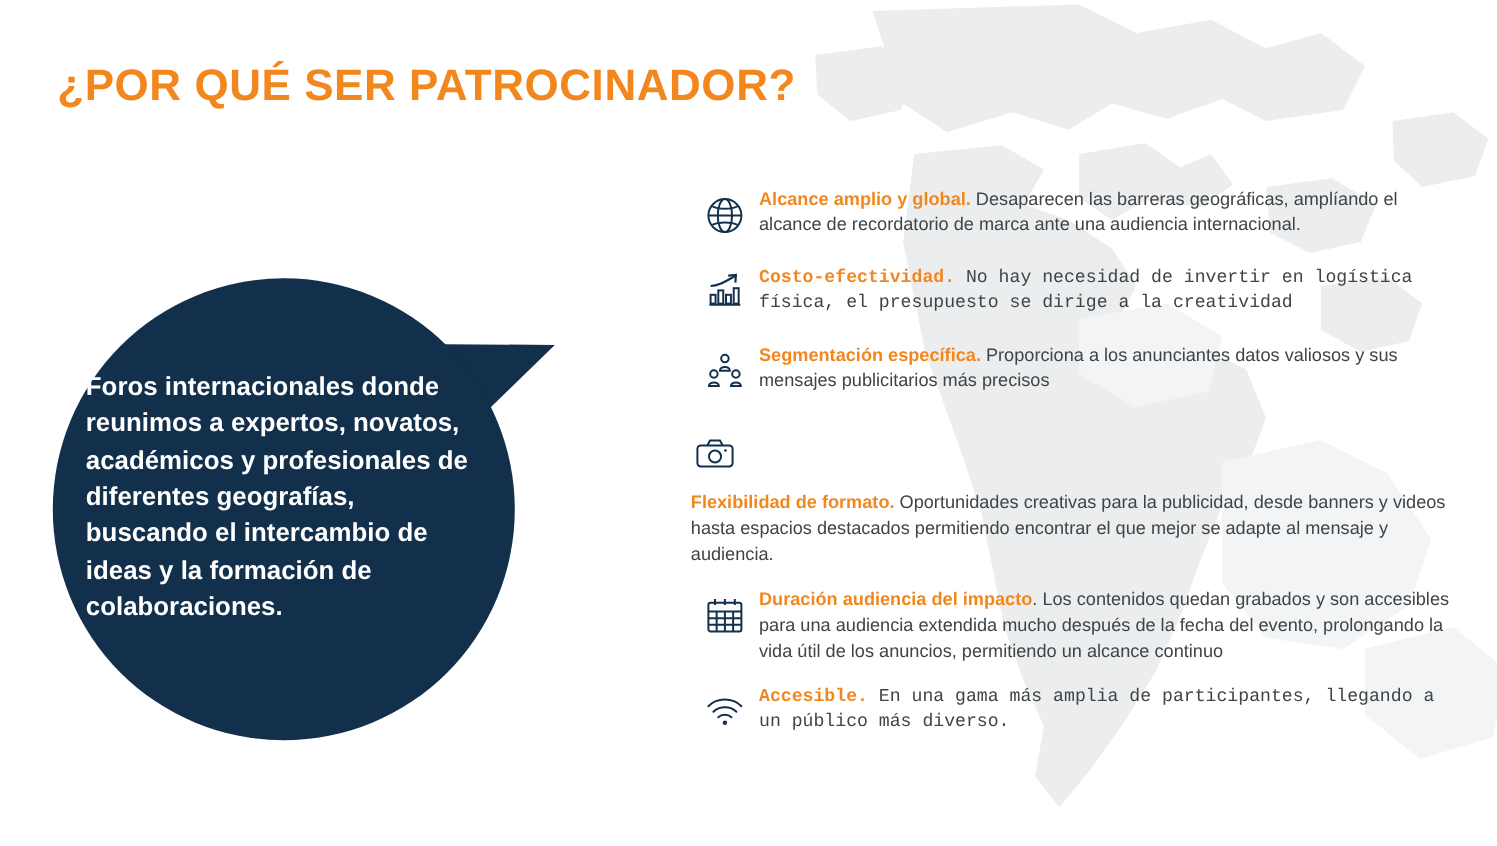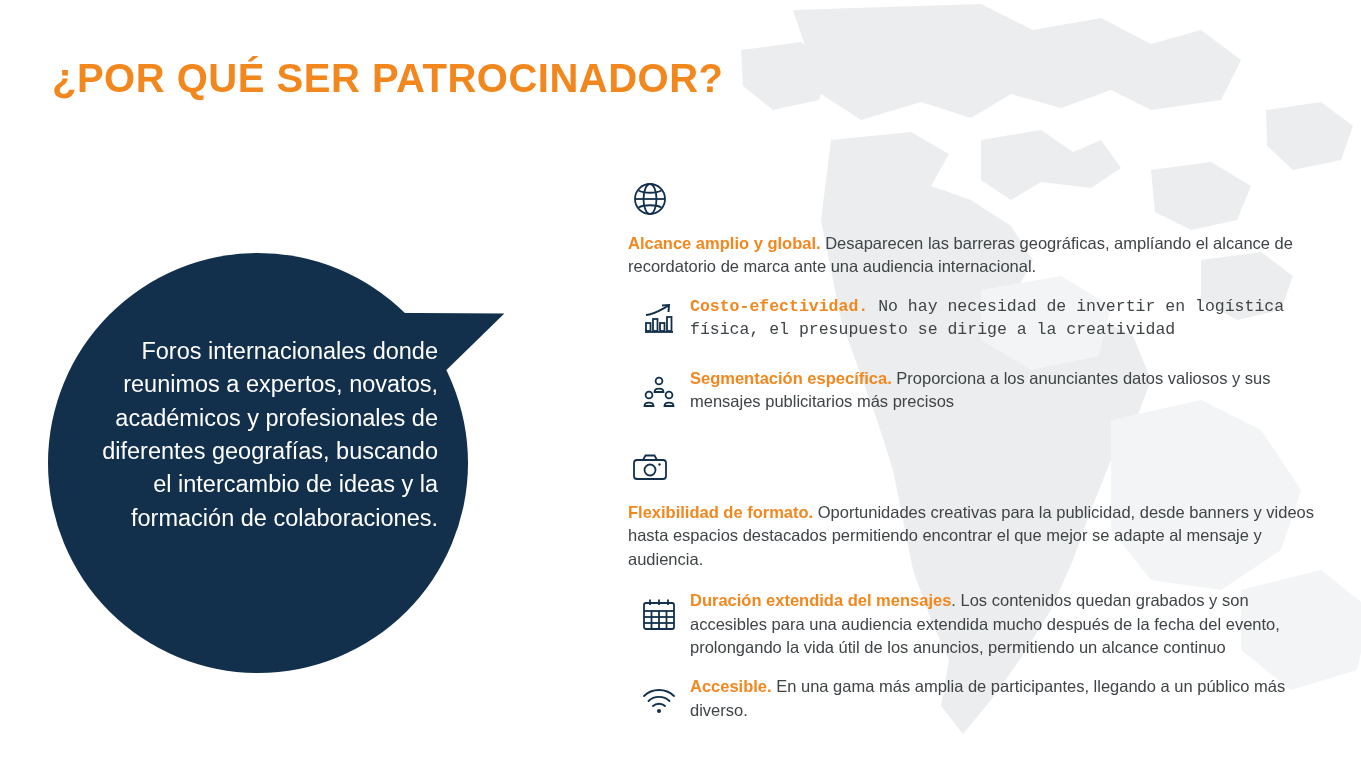--- a/index.html
+++ b/index.html
@@ -70,24 +70,24 @@
     border-left: 130px solid #12304C;
     border-top: 10px solid transparent;
     border-bottom: 110px solid transparent;
     transform: rotate(-4deg);
   }
   #bubble-text {
     position: absolute;
     left: 30px;
     top: 82px;
     width: 360px;
-    text-align: right;
+    text-align: left;
     color: #ffffff;
     font-size: 23.5px;
-    font-weight: normal;
+    font-weight: bold;
     line-height: 1.42;
   }
 
   
   #benefits {
     position: absolute;
     left: 628px;
     top: 168px;
     width: 690px;
   }
@@ -112,26 +112,26 @@
     line-height: 1.42;
     color: #3C4043;
   }
   .benefit-head {
     color: #F2871E;
     font-weight: bold;
   }
   .benefit-desc { color: #3F4447; }
 
   
-  #benefit-0 { margin-bottom: 14px; flex-direction: column; }
+  #benefit-0 { margin-bottom: 14px; }
   #benefit-1 { margin-bottom: 16px; font-family: Liberation Mono, monospace; }
   #benefit-2 { margin-bottom: 16px; }
   #benefit-3 { margin-bottom: 16px; flex-direction: column; }
   #benefit-4 { margin-bottom: 14px; }
-  #benefit-5 { margin-bottom: 0; }
+  #benefit-5 { margin-bottom: 0; font-family: Liberation Mono, monospace; }
 </style>
 </head>
 <body>
 
 <div id="slide">
 
   <svg id="map-bg" viewBox="0 0 720 790" xmlns="http://www.w3.org/2000/svg">
     <g fill="#ECEDEE">
       <path d="M112,20 L300,14 L352,40 L420,28 L470,54 L520,40 L560,70 L540,110 L470,120 L430,100 L380,118 L330,104 L290,128 L240,112 L180,130 L140,104 Z"></path>
       <path d="M300,150 L360,140 L392,162 L420,150 L440,178 L410,198 L360,192 L330,210 L300,190 Z"></path>
@@ -229,21 +229,21 @@
           <line x1="22" y1="6.5" x2="22" y2="12"></line>
           <line x1="31" y1="6.5" x2="31" y2="12"></line>
           <line x1="14.5" y1="18" x2="14.5" y2="36"></line>
           <line x1="22" y1="18" x2="22" y2="36"></line>
           <line x1="29.5" y1="18" x2="29.5" y2="36"></line>
           <line x1="7" y1="24" x2="37" y2="24"></line>
           <line x1="7" y1="30" x2="37" y2="30"></line>
         </svg>
       </div>
       <div class="benefit-body">
-        <span class="benefit-head">Duración extendida del mensajes</span><span class="benefit-desc">. Los contenidos quedan grabados y son accesibles para una audiencia extendida mucho después de la fecha del evento, prolongando la vida útil de los anuncios, permitiendo un alcance continuo</span>
+        <span class="benefit-head">Duración audiencia del impacto</span><span class="benefit-desc">. Los contenidos quedan grabados y son accesibles para una audiencia extendida mucho después de la fecha del evento, prolongando la vida útil de los anuncios, permitiendo un alcance continuo</span>
       </div>
     </div>
 
     <div class="benefit" id="benefit-5">
       <div class="benefit-icon">
         <svg width="44" height="44" viewBox="0 0 44 44" fill="none" stroke="#12304C" stroke-width="1.8" stroke-linecap="round">
           <path d="M7 17 C15 9, 29 9, 37 17"></path>
           <path d="M11.5 22 C17 16.5, 27 16.5, 32.5 22"></path>
           <path d="M16 27 C19 24, 25 24, 28 27"></path>
           <circle cx="22" cy="32" r="2" fill="#12304C" stroke="none"></circle>

